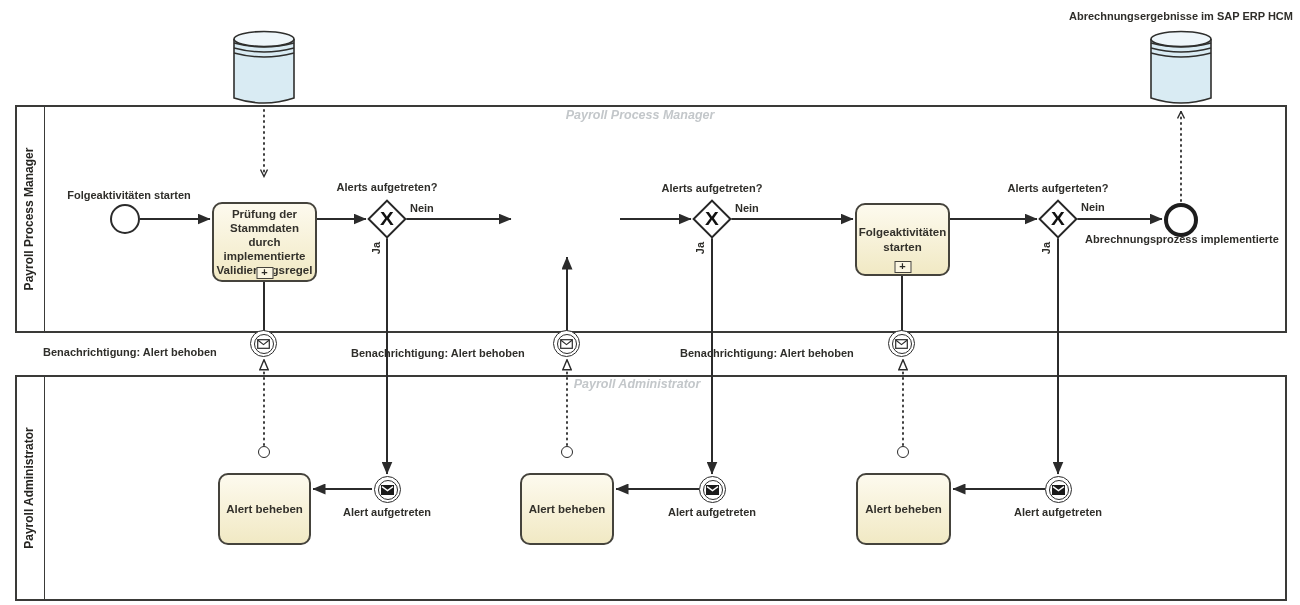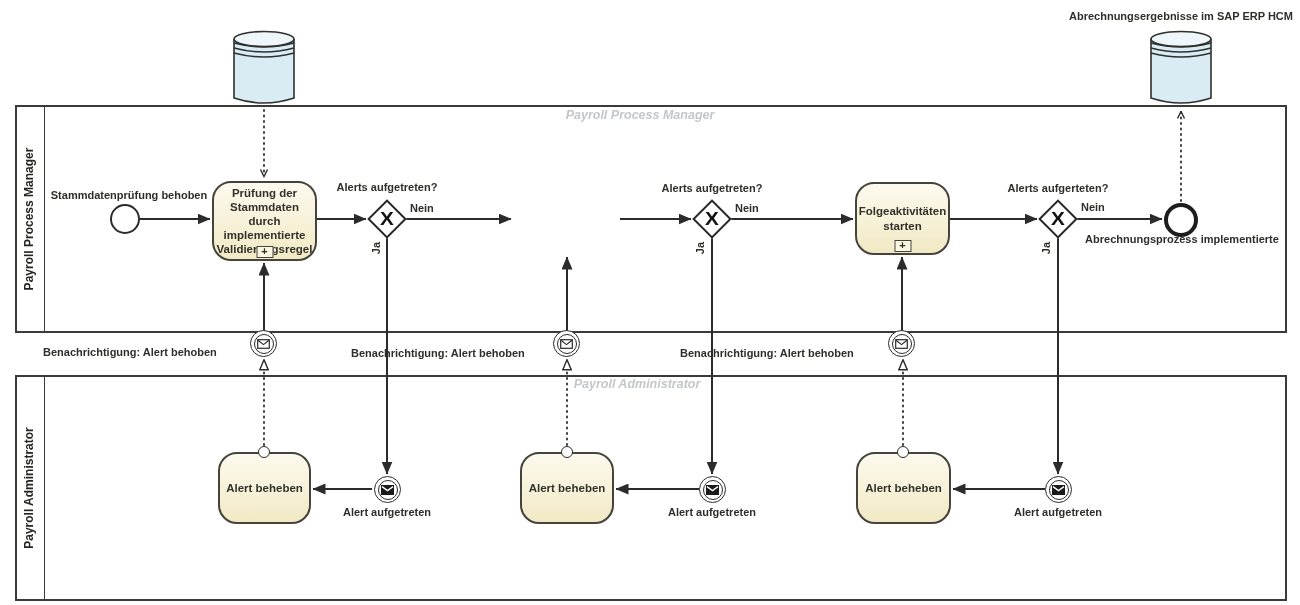--- a/index.html
+++ b/index.html
@@ -12,24 +12,24 @@
   .pool-divider{position:absolute;left:27px;top:0;bottom:0;width:0;border-left:1.5px solid #3a3a38;}
   .pool-label{
     position:absolute;width:200px;height:28px;line-height:28px;text-align:center;
     transform:rotate(-90deg);font-size:12px;font-weight:700;color:#262521;white-space:nowrap;
   }
   .wm{position:absolute;width:300px;text-align:center;font-size:12.5px;font-style:italic;font-weight:600;color:#c3c7ca;}
   
   .ds{position:absolute;width:62px;height:78px;}
   
   .task{
-    position:absolute;box-sizing:border-box;border:2px solid #45433c;border-radius:19px;
+    position:absolute;box-sizing:border-box;border:2px solid #45433c;border-radius:10px;
     background:linear-gradient(#fdfaee, #f1e9c4);
     display:flex;align-items:center;justify-content:center;text-align:center;
-    font-size:11.5px;font-weight:600;color:#33312b;line-height:1.22;
+    font-size:11.5px;font-weight:600;color:#33312b;line-height:1.22;margin-top:21px;
   }
   .sub-marker{
     position:absolute;left:50%;bottom:1px;transform:translateX(-50%);
     width:17px;height:12px;border:1.5px solid #45433c;box-sizing:border-box;background:#fbf6e2;
     font-size:11px;font-weight:700;line-height:9px;text-align:center;color:#2c2b26;
   }
   
   .ev-start{position:absolute;width:30px;height:30px;border:2px solid #2b2b2b;border-radius:50%;background:#fff;box-sizing:border-box;}
   .ev-end{position:absolute;width:34px;height:34px;border:4px solid #1d1d1d;border-radius:50%;background:#fff;box-sizing:border-box;}
   .msg-ev{
@@ -129,21 +129,21 @@
       <path d="M1,9 L1,68 Q31,78 61,68 L61,9" fill="#d9ebf3" stroke="#2f2f2d" stroke-width="1.6"></path>
       <ellipse cx="31" cy="9" rx="30" ry="7.5" fill="#eef6fa" stroke="#2f2f2d" stroke-width="1.6"></ellipse>
       <path d="M1,13 Q31,21 61,13" fill="none" stroke="#2f2f2d" stroke-width="1.4"></path>
       <path d="M1,18 Q31,26 61,18" fill="none" stroke="#2f2f2d" stroke-width="1.4"></path>
       <path d="M1,23 Q31,31 61,23" fill="none" stroke="#2f2f2d" stroke-width="1.4"></path>
     </svg>
   </div>
   <div class="lbl c" style="left:1031px;top:10px;width:300px;">Abrechnungsergebnisse im SAP ERP HCM</div>
 
   <div class="ev-start shape" style="left:110px;top:204px;"></div>
-  <div class="lbl c" style="left:48px;top:189px;width:162px;">Stammdatenprüfung behoben</div>
+  <div class="lbl c" style="left:48px;top:189px;width:162px;">Folgeaktivitäten starten</div>
 
   <div class="task shape" style="left:212px;top:181px;width:105px;height:80px;">
     <div>
       <span>Prüfung der</span><br>
       <span>Stammdaten durch</span><br>
       <span>implementierte</span><br>
       <span>Validierungsregel</span>
     </div>
     <div class="sub-marker">+</div>
   </div>

